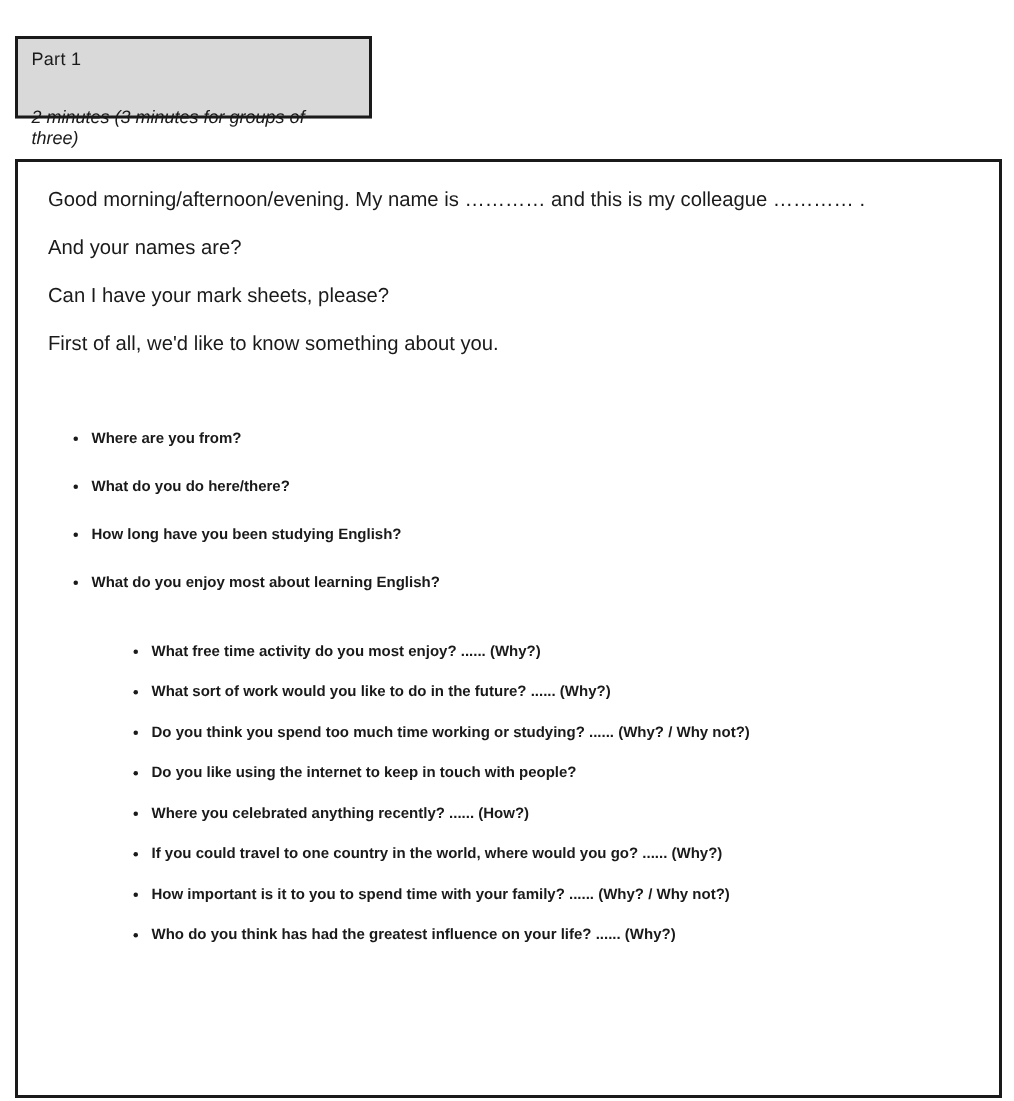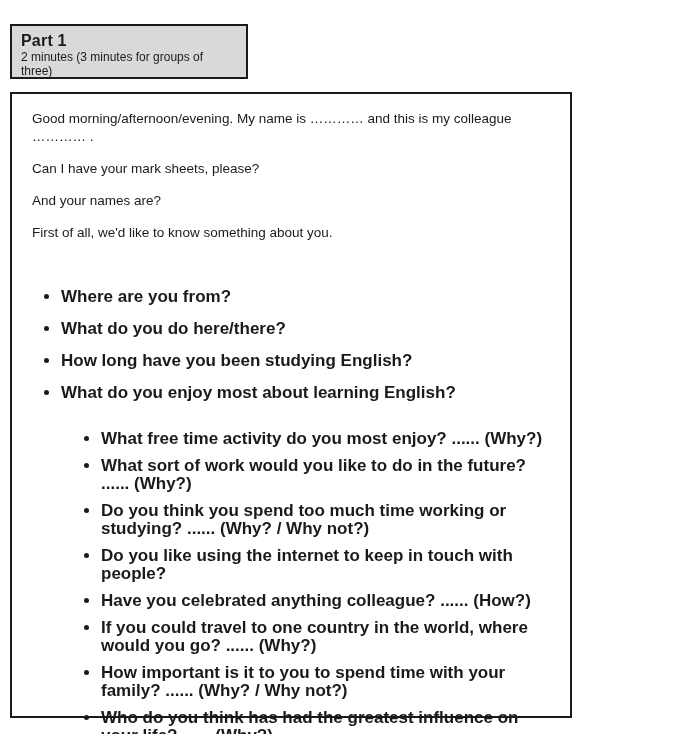--- a/index.html
+++ b/index.html
@@ -17,32 +17,33 @@
   }
   .part-box {
     position: absolute;
     left: 10px; top: 24px;
     width: 238px; height: 55px;
     background: #d9d9d9;
     border: 2px solid #1a1a1a;
     padding: 6px 10px 0 9px;
   }
   .part-title {
-    font-size: 16px;
-    font-weight: bold;
+    font-size: 12px;
+    font-weight: normal;
     letter-spacing: 0.2px;
   }
   .part-subtitle {
     font-size: 12px;
-    margin-top: 0;
+    margin-top: 25px;
+    font-style: italic;
   }
   .script-box {
     position: absolute;
-    left: 10px; top: 92px;
-    width: 562px; height: 626px;
+    left: 10px; top: 106px;
+    width: 658px; height: 626px;
     border: 2px solid #1a1a1a;
     background: #ffffff;
     padding: 16px 20px 12px 20px;
   }
   .line {
     font-size: 13.5px;
     line-height: 18px;
     margin-bottom: 14px;
   }
   .instruction {
@@ -52,21 +53,21 @@
     line-height: 18px;
     margin-top: 10px;
     margin-bottom: 0;
   }
   ul.q-list {
     list-style: disc;
     padding-left: 29px;
     margin: 0;
   }
   ul.q-list li {
-    font-size: 17px;
+    font-size: 10px;
     font-weight: bold;
     line-height: 18px;
   }
   ul.list1 { margin-top: 23px; }
   ul.list1 li { margin-bottom: 14px; }
   ul.list2 { margin-top: 28px; }
   ul.list2 li { margin-bottom: 9px; margin-left: 40px; }
   .gap-after-intro { height: 9px; }
 </style>
 </head>
@@ -75,41 +76,41 @@
 <div class="page">
 
   <div class="part-box">
     <div class="part-title">Part 1</div>
     <div class="part-subtitle">2 minutes (3 minutes for groups of three)</div>
   </div>
 
   <div class="script-box">
 
     <p class="line">Good morning/afternoon/evening.  My name is ………… and this is my colleague ………… .</p>
+    <p class="line">And your names are?</p>
     <p class="line">Can I have your mark sheets, please?</p>
-    <p class="line">And your names are?</p>
     <p class="line">First of all, we'd like to know something about you.</p>
 
     <div class="gap-after-intro"></div>
 
 
     <ul class="q-list list1">
       <li>Where are you from?</li>
       <li>What do you do here/there?</li>
       <li>How long have you been studying English?</li>
       <li>What do you enjoy most about learning English?</li>
     </ul>
 
 
     <ul class="q-list list2">
       <li>What free time activity do you most enjoy? ...... (Why?)</li>
       <li>What sort of work would you like to do in the future? ...... (Why?)</li>
       <li>Do you think you spend too much time working or studying? ...... (Why? / Why not?)</li>
       <li>Do you like using the internet to keep in touch with people?</li>
-      <li>Have you celebrated anything colleague? ...... (How?)</li>
+      <li>Where you celebrated anything recently? ...... (How?)</li>
       <li>If you could travel to one country in the world, where would you go? ...... (Why?)</li>
       <li>How important is it to you to spend time with your family? ...... (Why? / Why not?)</li>
       <li>Who do you think has had the greatest influence on your life? ...... (Why?)</li>
     </ul>
 
   </div>
 
 </div>
 
 </body></html>

